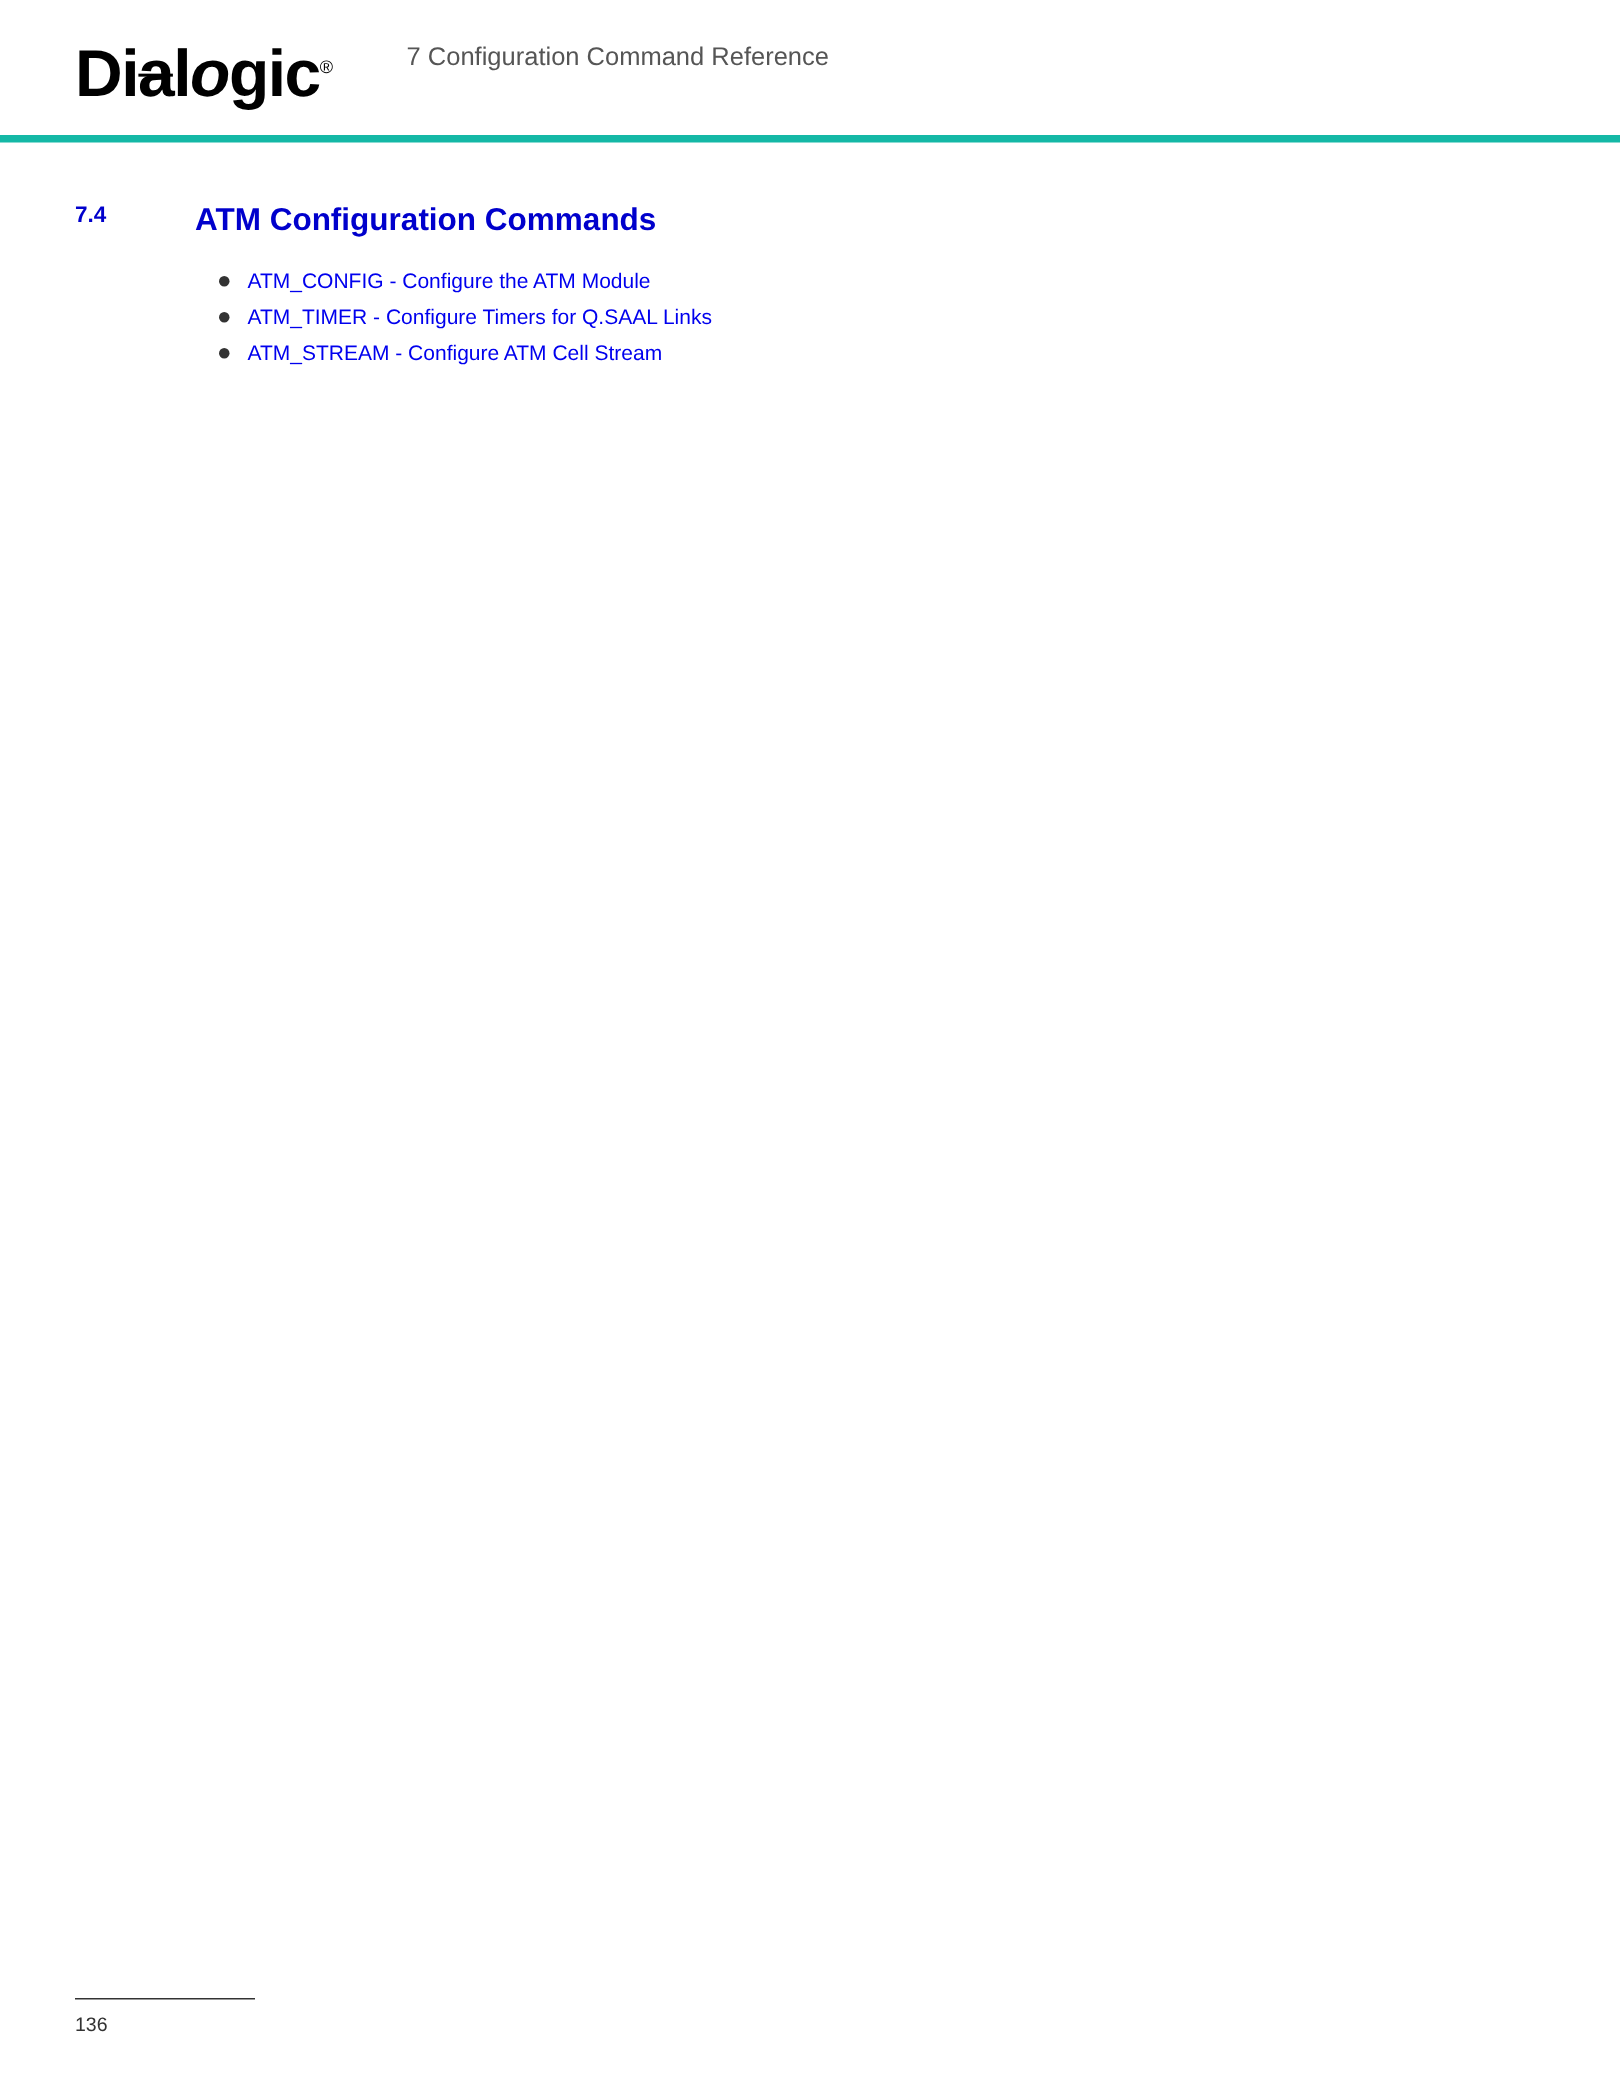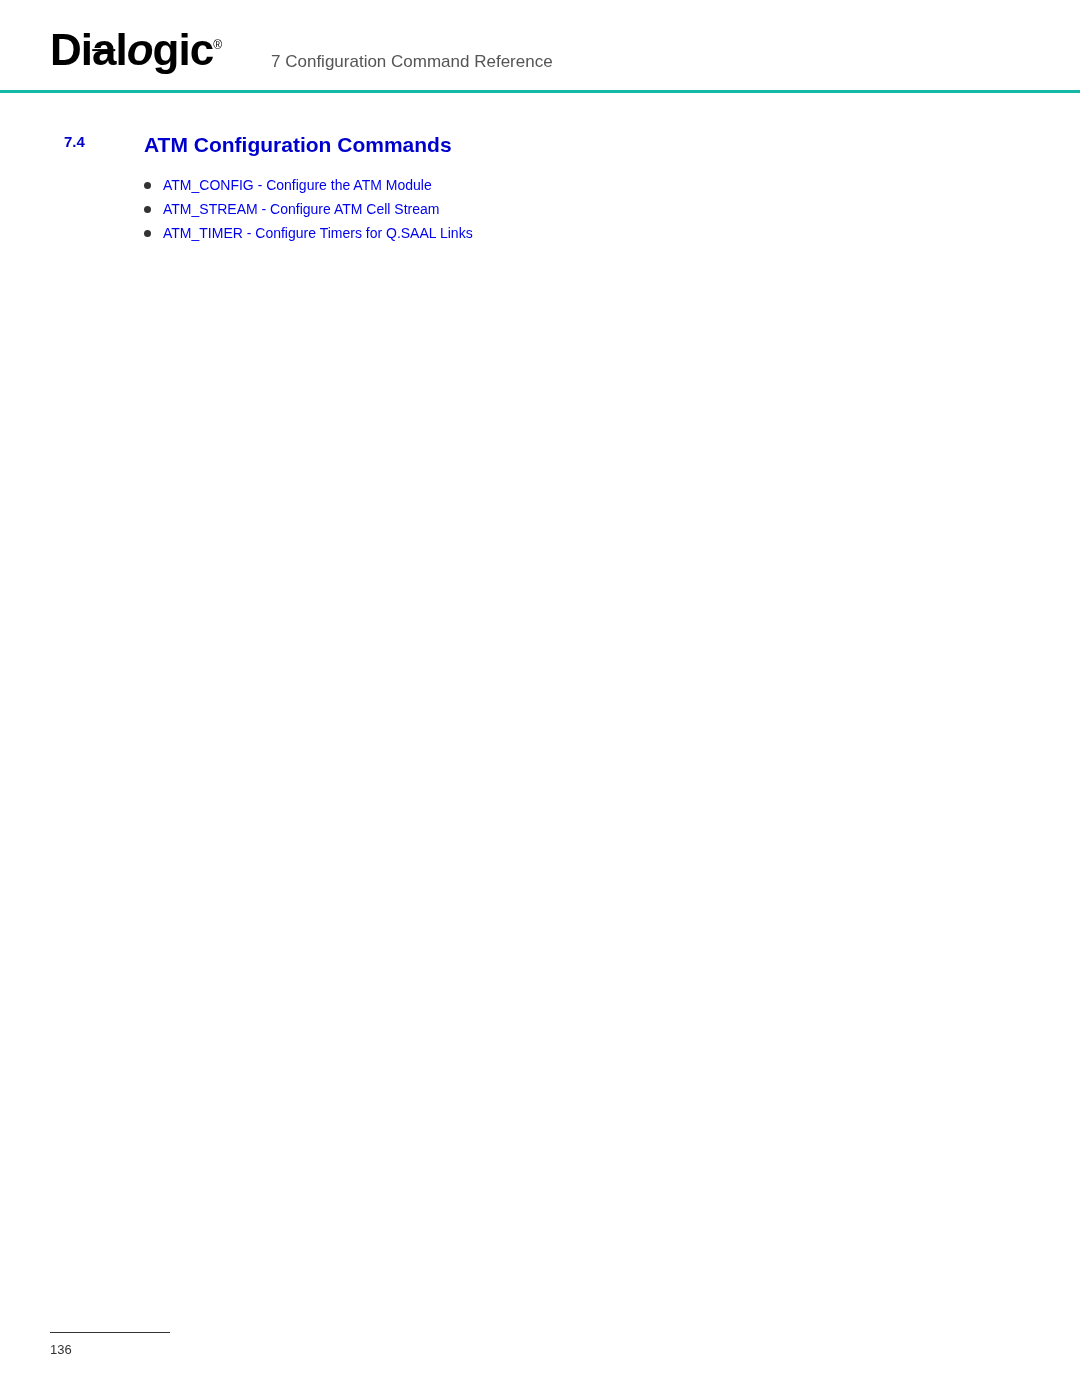--- a/index.html
+++ b/index.html
@@ -13,40 +13,40 @@
       font-family: Arial, sans-serif;
       font-size: 14px;
       color: #333333;
       width: 1080px;
       min-height: 1397px;
       position: relative;
     }
 
     .header {
       display: flex;
-      align-items: flex-end;
+      align-items: flex-start;
       padding: 28px 50px 18px 50px;
-      border-bottom: 3px solid #14b8a6;
+      border-bottom: 5px solid #14b8a6;
     }
 
     .logo {
       display: flex;
       align-items: center;
       margin-right: 30px;
     }
 
     .header-title {
       font-size: 17px;
       color: #555555;
       margin-left: 10px;
       padding-left: 10px;
     }
 
     .content {
-      padding: 40px 50px 80px 64px;
+      padding: 40px 50px 80px 50px;
     }
 
     .section-header {
       display: flex;
       align-items: flex-start;
       margin-bottom: 20px;
     }
 
     .section-number {
       font-size: 15px;
@@ -68,21 +68,21 @@
 
     .intro-text {
       font-size: 14px;
       color: #333333;
       margin-bottom: 14px;
     }
 
     .bullet-list {
       list-style: none;
       padding: 0;
-      margin: 0;
+      margin: 16px;
     }
 
     .bullet-list li {
       display: flex;
       align-items: center;
       margin-bottom: 8px;
       font-size: 14px;
     }
 
     .bullet-dot {
@@ -156,25 +156,25 @@
 
   <div class="section-body">
 
     <ul class="bullet-list">
       <li>
         <span class="bullet-dot"></span>
         <a class="link" href="#">ATM_CONFIG - Configure the ATM Module</a>
       </li>
       <li>
         <span class="bullet-dot"></span>
-        <a class="link" href="#">ATM_STREAM - Configure ATM Cell Stream</a>
+        <a class="link" href="#">ATM_TIMER - Configure Timers for Q.SAAL Links</a>
       </li>
       <li>
         <span class="bullet-dot"></span>
-        <a class="link" href="#">ATM_TIMER - Configure Timers for Q.SAAL Links</a>
+        <a class="link" href="#">ATM_STREAM - Configure ATM Cell Stream</a>
       </li>
     </ul>
   </div>
 
 </div>
 
 <div class="footer">
   <hr class="footer-line">
   <span class="footer-page">136</span>
 </div>

